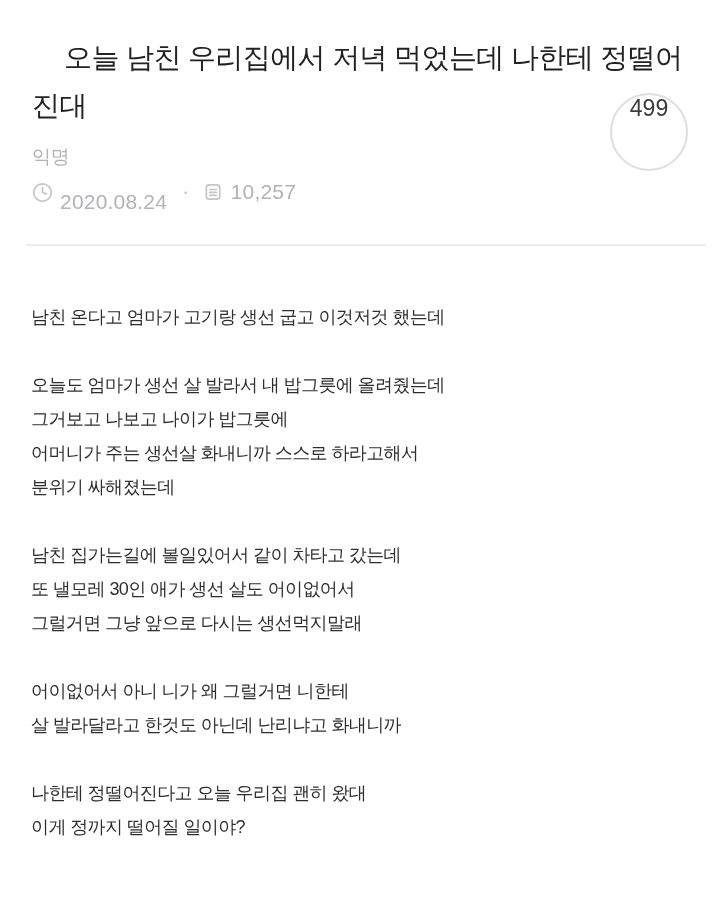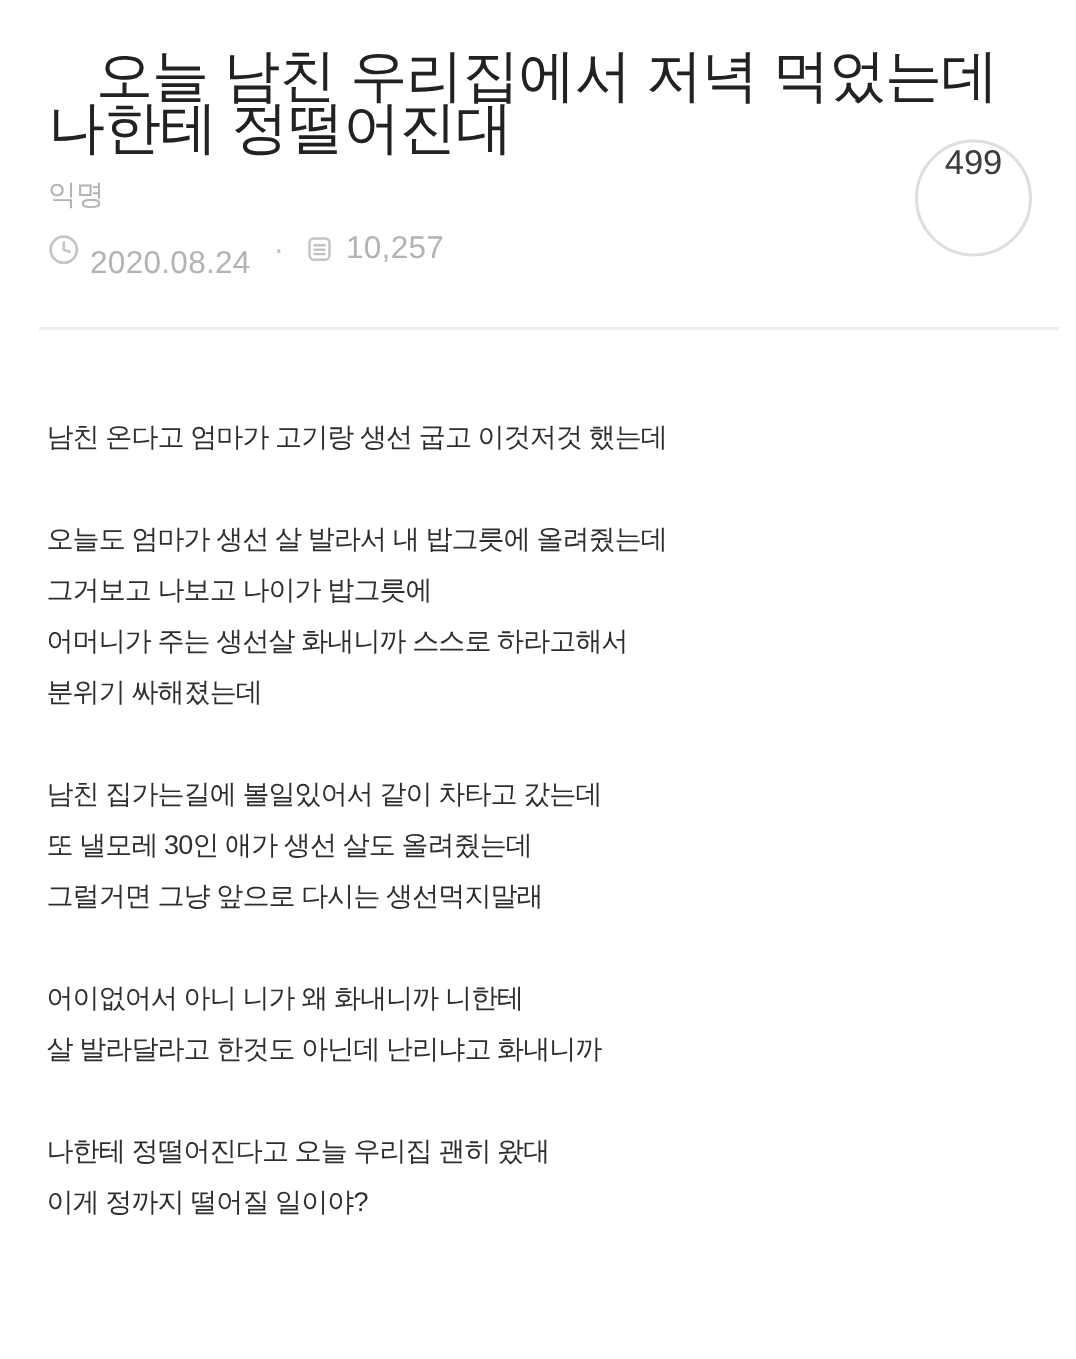--- a/index.html
+++ b/index.html
@@ -16,22 +16,22 @@
     overflow: hidden;
   }
   .post-header {
     padding: 34px 24px 0 32px;
     position: relative;
   }
   .post-title {
     margin: 0;
     padding-right: 2px;
     width: 660px;
-    font-size: 38px;
-    line-height: 35px;
+    font-size: 28px;
+    line-height: 48px;
     font-weight: 500;
     letter-spacing: -0.6px;
     color: #222222;
     text-indent: 32px;
     word-break: normal;
   }
   .post-author {
     margin-top: 16px;
     font-size: 19px;
     line-height: 22px;
@@ -131,25 +131,25 @@
       <span class="line">남친 온다고 엄마가 고기랑 생선 굽고 이것저것 했는데</span>
     </p>
     <p>
       <span class="line">오늘도 엄마가 생선 살 발라서 내 밥그릇에 올려줬는데</span>
       <span class="line">그거보고 나보고 나이가 밥그릇에</span>
       <span class="line">어머니가 주는 생선살 화내니까 스스로 하라고해서</span>
       <span class="line">분위기 싸해졌는데</span>
     </p>
     <p>
       <span class="line">남친 집가는길에 볼일있어서 같이 차타고 갔는데</span>
-      <span class="line">또 낼모레 30인 애가 생선 살도 올려줬는데</span>
+      <span class="line">또 낼모레 30인 애가 생선 살도 어이없어서</span>
       <span class="line">그럴거면 그냥 앞으로 다시는 생선먹지말래</span>
     </p>
     <p>
-      <span class="line">어이없어서 아니 니가 왜 화내니까 니한테</span>
+      <span class="line">어이없어서 아니 니가 왜 그럴거면 니한테</span>
       <span class="line">살 발라달라고 한것도 아닌데 난리냐고 화내니까</span>
     </p>
     <p>
       <span class="line">나한테 정떨어진다고 오늘 우리집 괜히 왔대</span>
       <span class="line">이게 정까지 떨어질 일이야?</span>
     </p>
   </main>
 
 </div>
 

